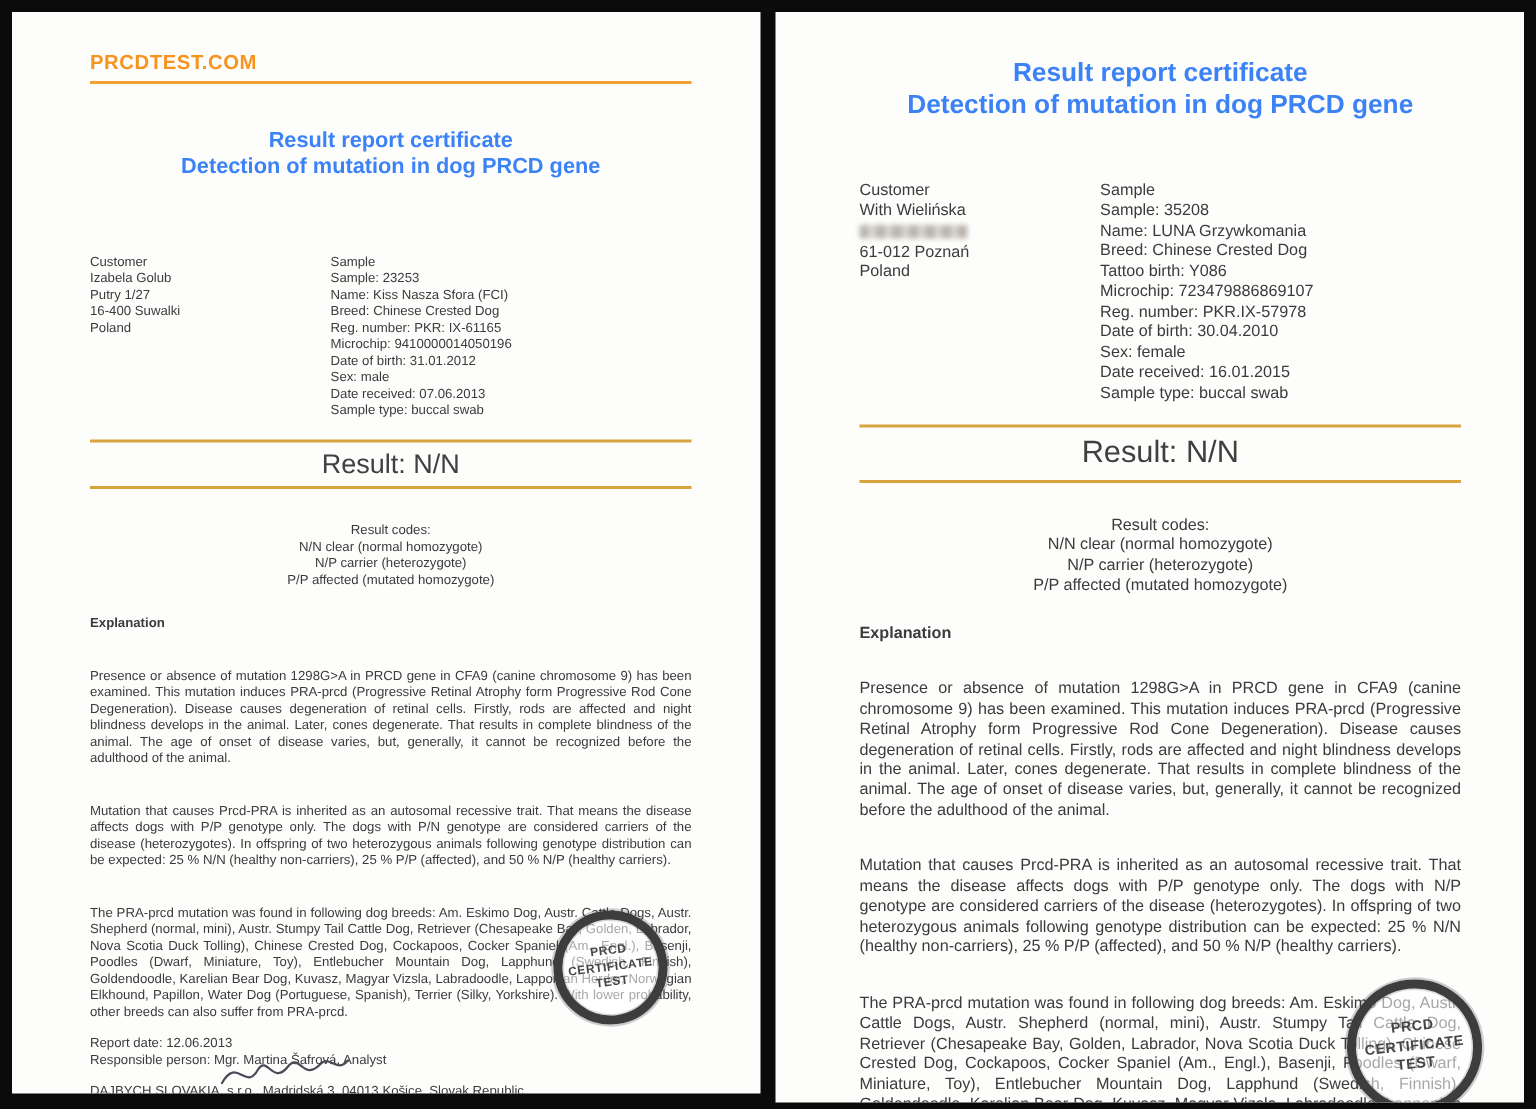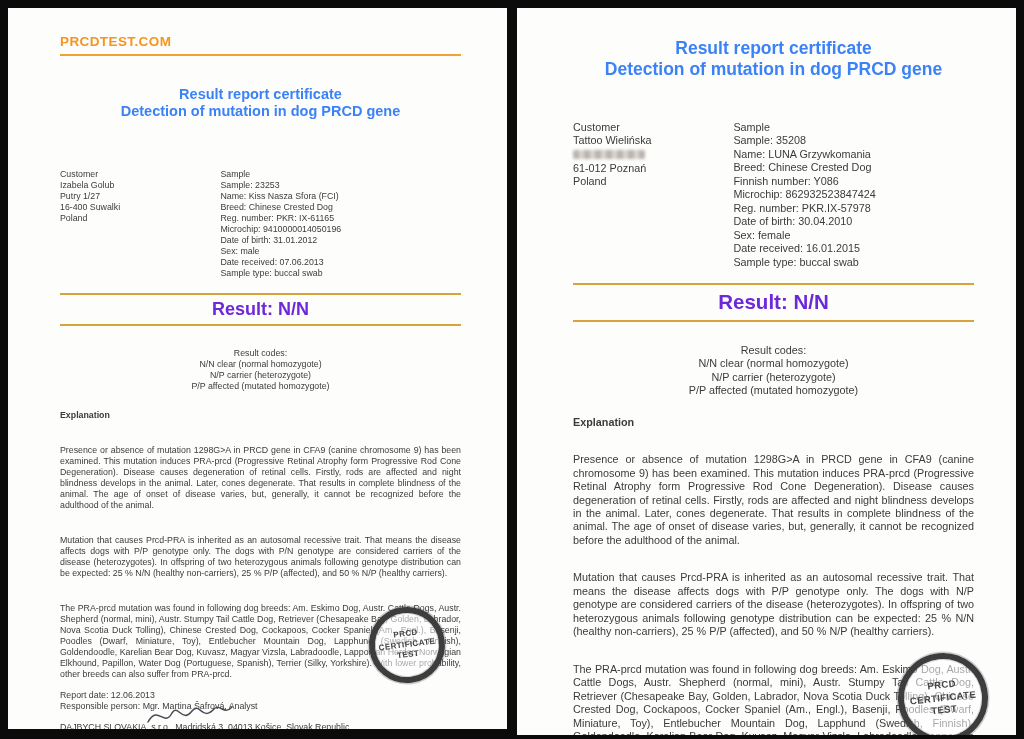--- a/index.html
+++ b/index.html
@@ -50,22 +50,22 @@
   .col-heading  { font-weight: normal; }
   .redacted-line {
     width: 72px; height: 9px;
     margin: 2px 0 3px;
     background: repeating-linear-gradient(90deg,#b9b4ae 0 6px,#d8d4cf 6px 11px);
     filter: blur(1.6px);
     border-radius: 2px;
   }
   .result-band {
     text-align: center;
-    font-weight: bold;
-    color: #6d28d9;
+    font-weight: normal;
+    color: #404040;
     border-top: 2.5px solid #d8a33c;
     border-bottom: 2.5px solid #d8a33c;
   }
   .page-left  .result-band { margin-top: 14px; padding: 3px 0 4px; font-size: 18px; }
   .page-right .result-band { margin-top: 14px; padding: 4px 0 5px; font-size: 20.5px; }
   .codes { margin-top: 22px; text-align: center; }
   .expl-heading { font-weight: bold; margin-top: 18px; }
   p.expl { text-align: justify; margin: 24px 0 0 0; }
   .footer-block { position: relative; margin-top: 10px; }
   .company-block { margin-top: 10px; }
@@ -176,32 +176,32 @@
 
 <div class="page page-right">
   <div class="title">
     <div>Result report certificate</div>
     <div>Detection of mutation in dog PRCD gene</div>
   </div>
 
   <div class="cols">
     <div class="col-customer">
       <div class="col-heading">Customer</div>
-      <div>Tattoo Wielińska</div>
+      <div>With Wielińska</div>
       <div class="redacted-line"></div>
       <div>61-012 Poznań</div>
       <div>Poland</div>
     </div>
     <div class="col-sample">
       <div class="col-heading">Sample</div>
       <div>Sample: 35208</div>
       <div>Name: LUNA Grzywkomania</div>
       <div>Breed: Chinese Crested Dog</div>
-      <div>Finnish number: Y086</div>
-      <div>Microchip: 862932523847424</div>
+      <div>Tattoo birth: Y086</div>
+      <div>Microchip: 723479886869107</div>
       <div>Reg. number: PKR.IX-57978</div>
       <div>Date of birth: 30.04.2010</div>
       <div>Sex: female</div>
       <div>Date received: 16.01.2015</div>
       <div>Sample type: buccal swab</div>
     </div>
   </div>
 
   <div class="result-band">Result: N/N</div>
 

